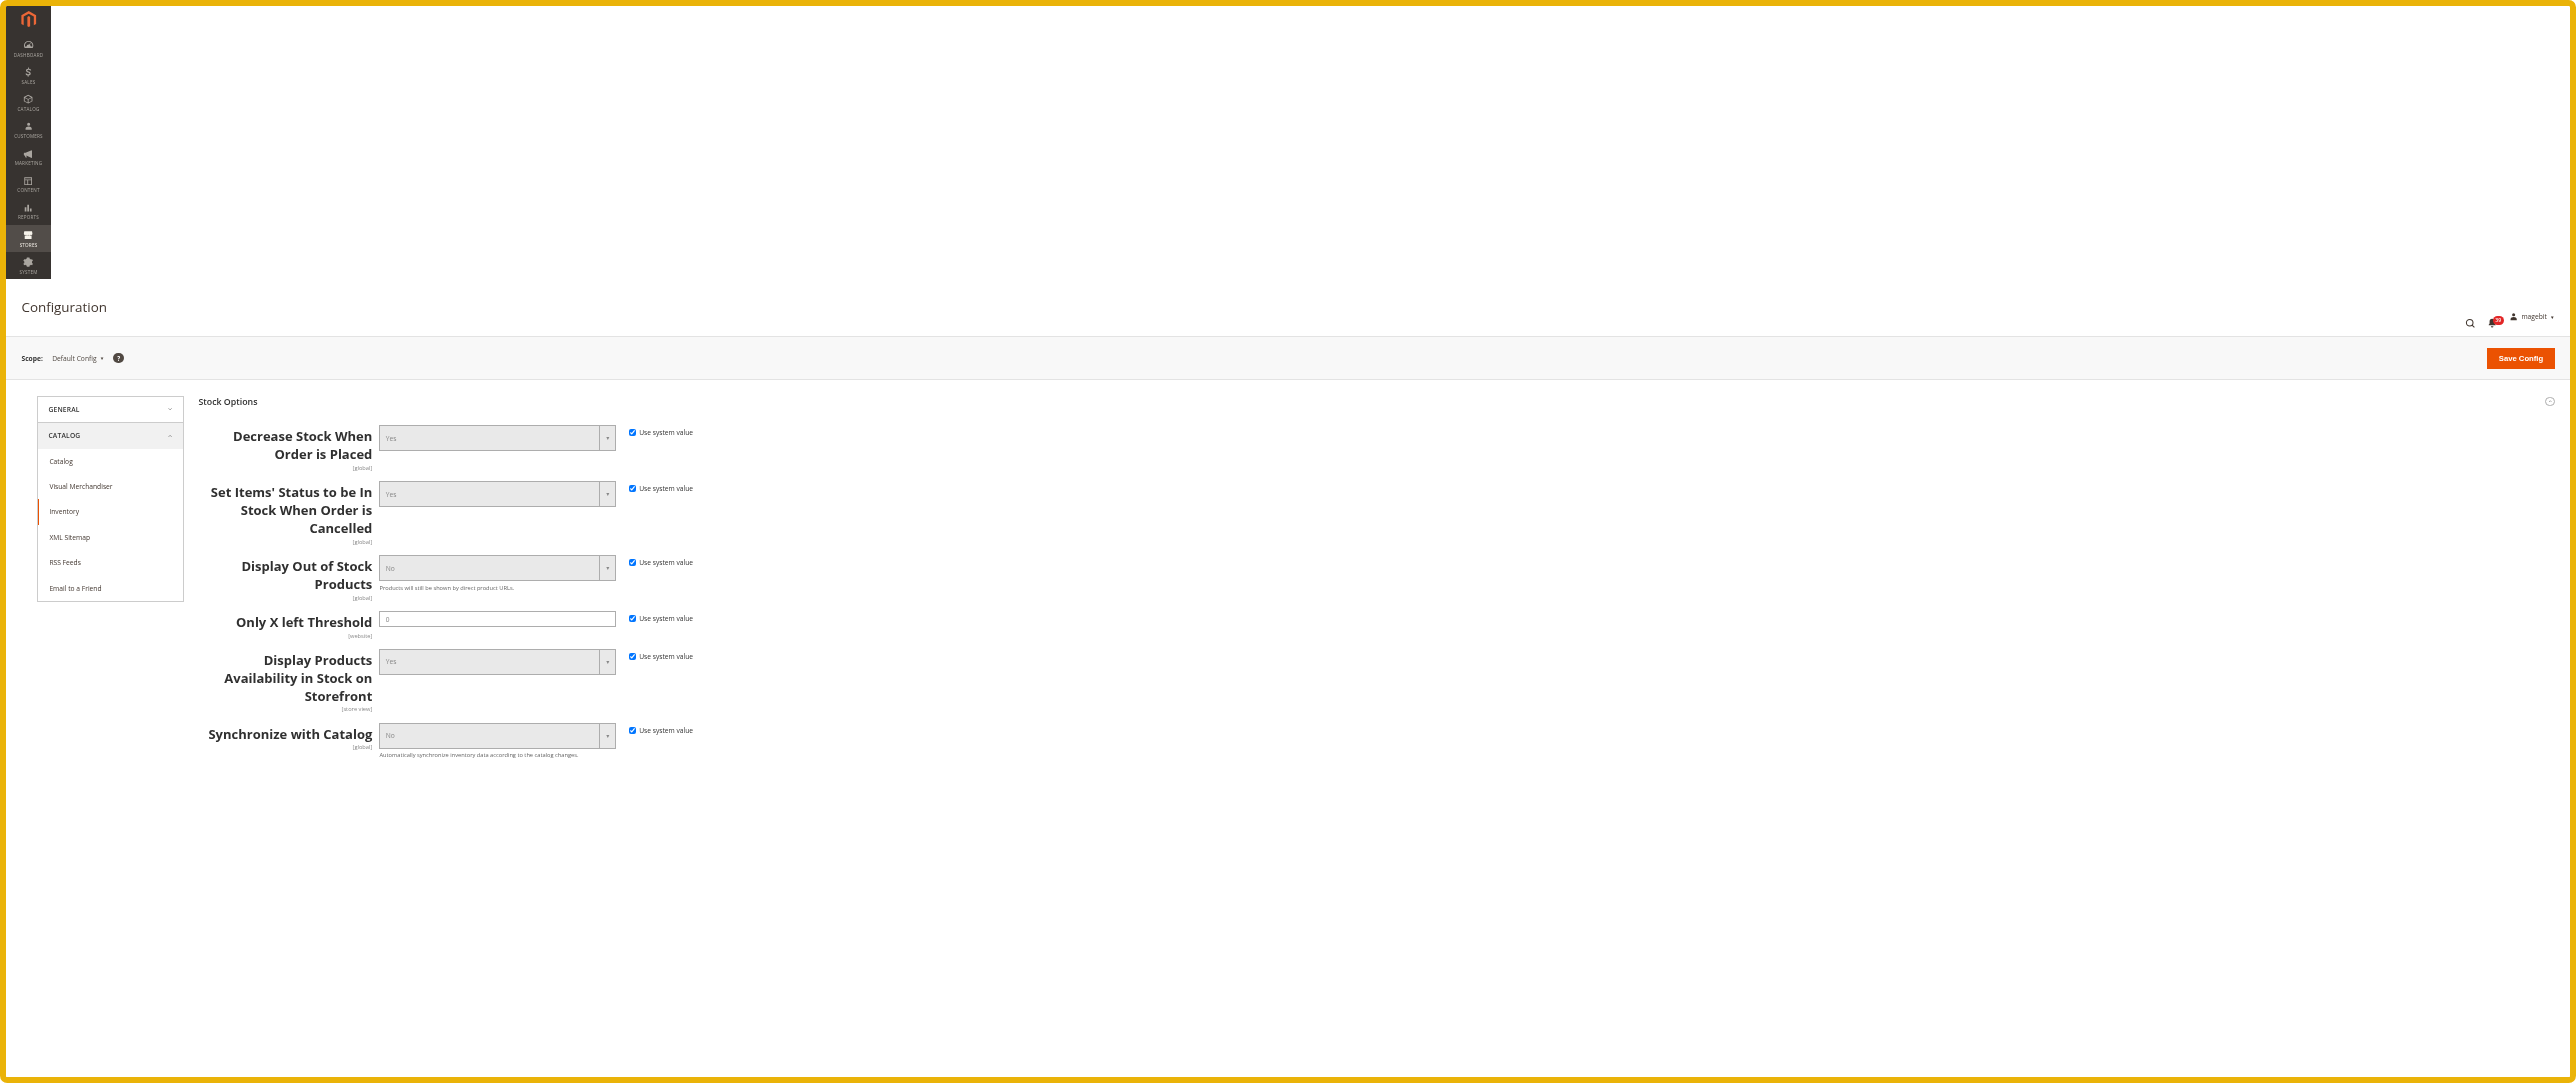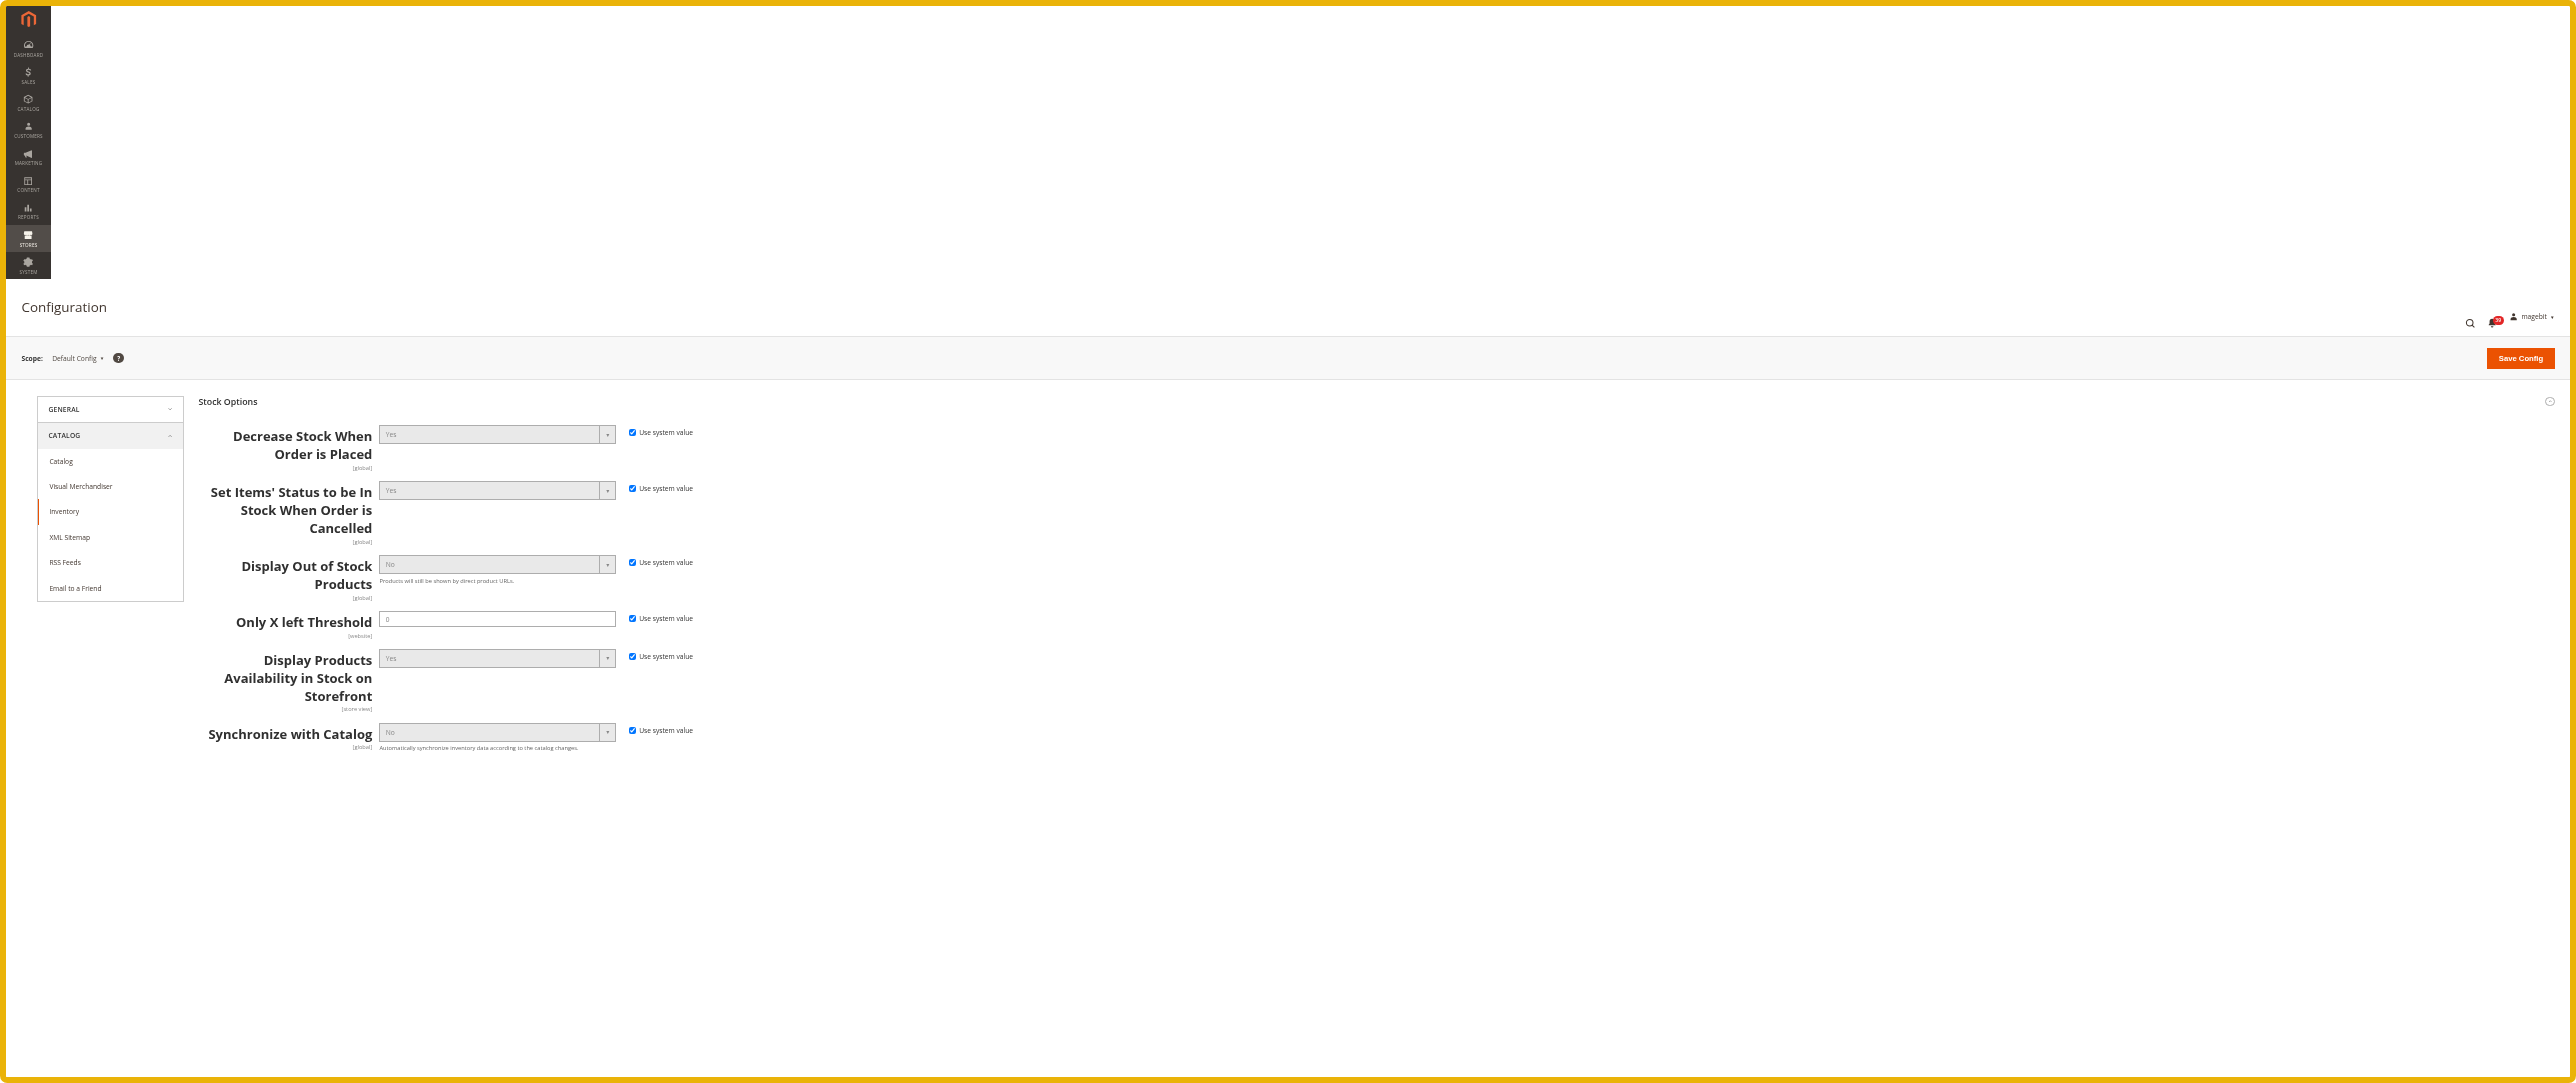--- a/index.html
+++ b/index.html
@@ -49,21 +49,21 @@
 .fieldset { flex: 1; }
 .fieldset-header { display: flex; align-items: center; padding-bottom: 8.2px; margin-bottom: 9.3px; }
 .fieldset-title { font-size: 8.8px; font-weight: 600; color: #303030; flex: 1; }
 .collapse-icon { width: 9.3px; height: 9.3px; border: 0.5px solid #adadad; border-radius: 50%; display: inline-flex; align-items: center; justify-content: center; font-size: 4.6px; color: #514943; cursor: pointer; }
 
 .field-row { display: flex; align-items: flex-start; padding-bottom: 9.3px; }
 .field-label-col { width: 181px; text-align: right; padding-right: 7.2px; padding-top: 2.1px; }
 .field-label { font-size: 13px; color: #303030; font-weight: bold; }
 .field-scope { font-size: 5.7px; color: #888; margin-top: 0.5px; }
 .field-control-col { flex: 1; max-width: 237px; }
-.field-select { width: 100%; height: 19px; border: 0.5px solid #adadad; background: #e9e9e9; color: #888; padding: 0 5.2px; font-size: 6.7px; position: relative; display: flex; align-items: center; }
+.field-select { width: 100%; height: 26px; border: 0.5px solid #adadad; background: #e9e9e9; color: #888; padding: 0 5.2px; font-size: 6.7px; position: relative; display: flex; align-items: center; }
 .field-select .chev { position: absolute; right: 0; top: 0; bottom: 0; width: 16.5px; border-left: 0.5px solid #adadad; display: flex; align-items: center; justify-content: center; font-size: 5.2px; }
 .field-input { width: 100%; height: 16.5px; border: 0.5px solid #adadad; background: #fff; color: #888; padding: 0 5.2px; font-size: 6.7px; }
 .field-note { font-size: 5.7px; color: #666; margin-top: 2.6px; }
 .field-use-col { padding-left: 12.4px; padding-top: 3.1px; display: flex; align-items: center; gap: 3.1px; font-size: 6.7px; }
 .field-use-col input[type=checkbox] { width: 7.2px; height: 7.2px; }
 
 svg { display: block; }
 </style>
 </head>
 <body>

